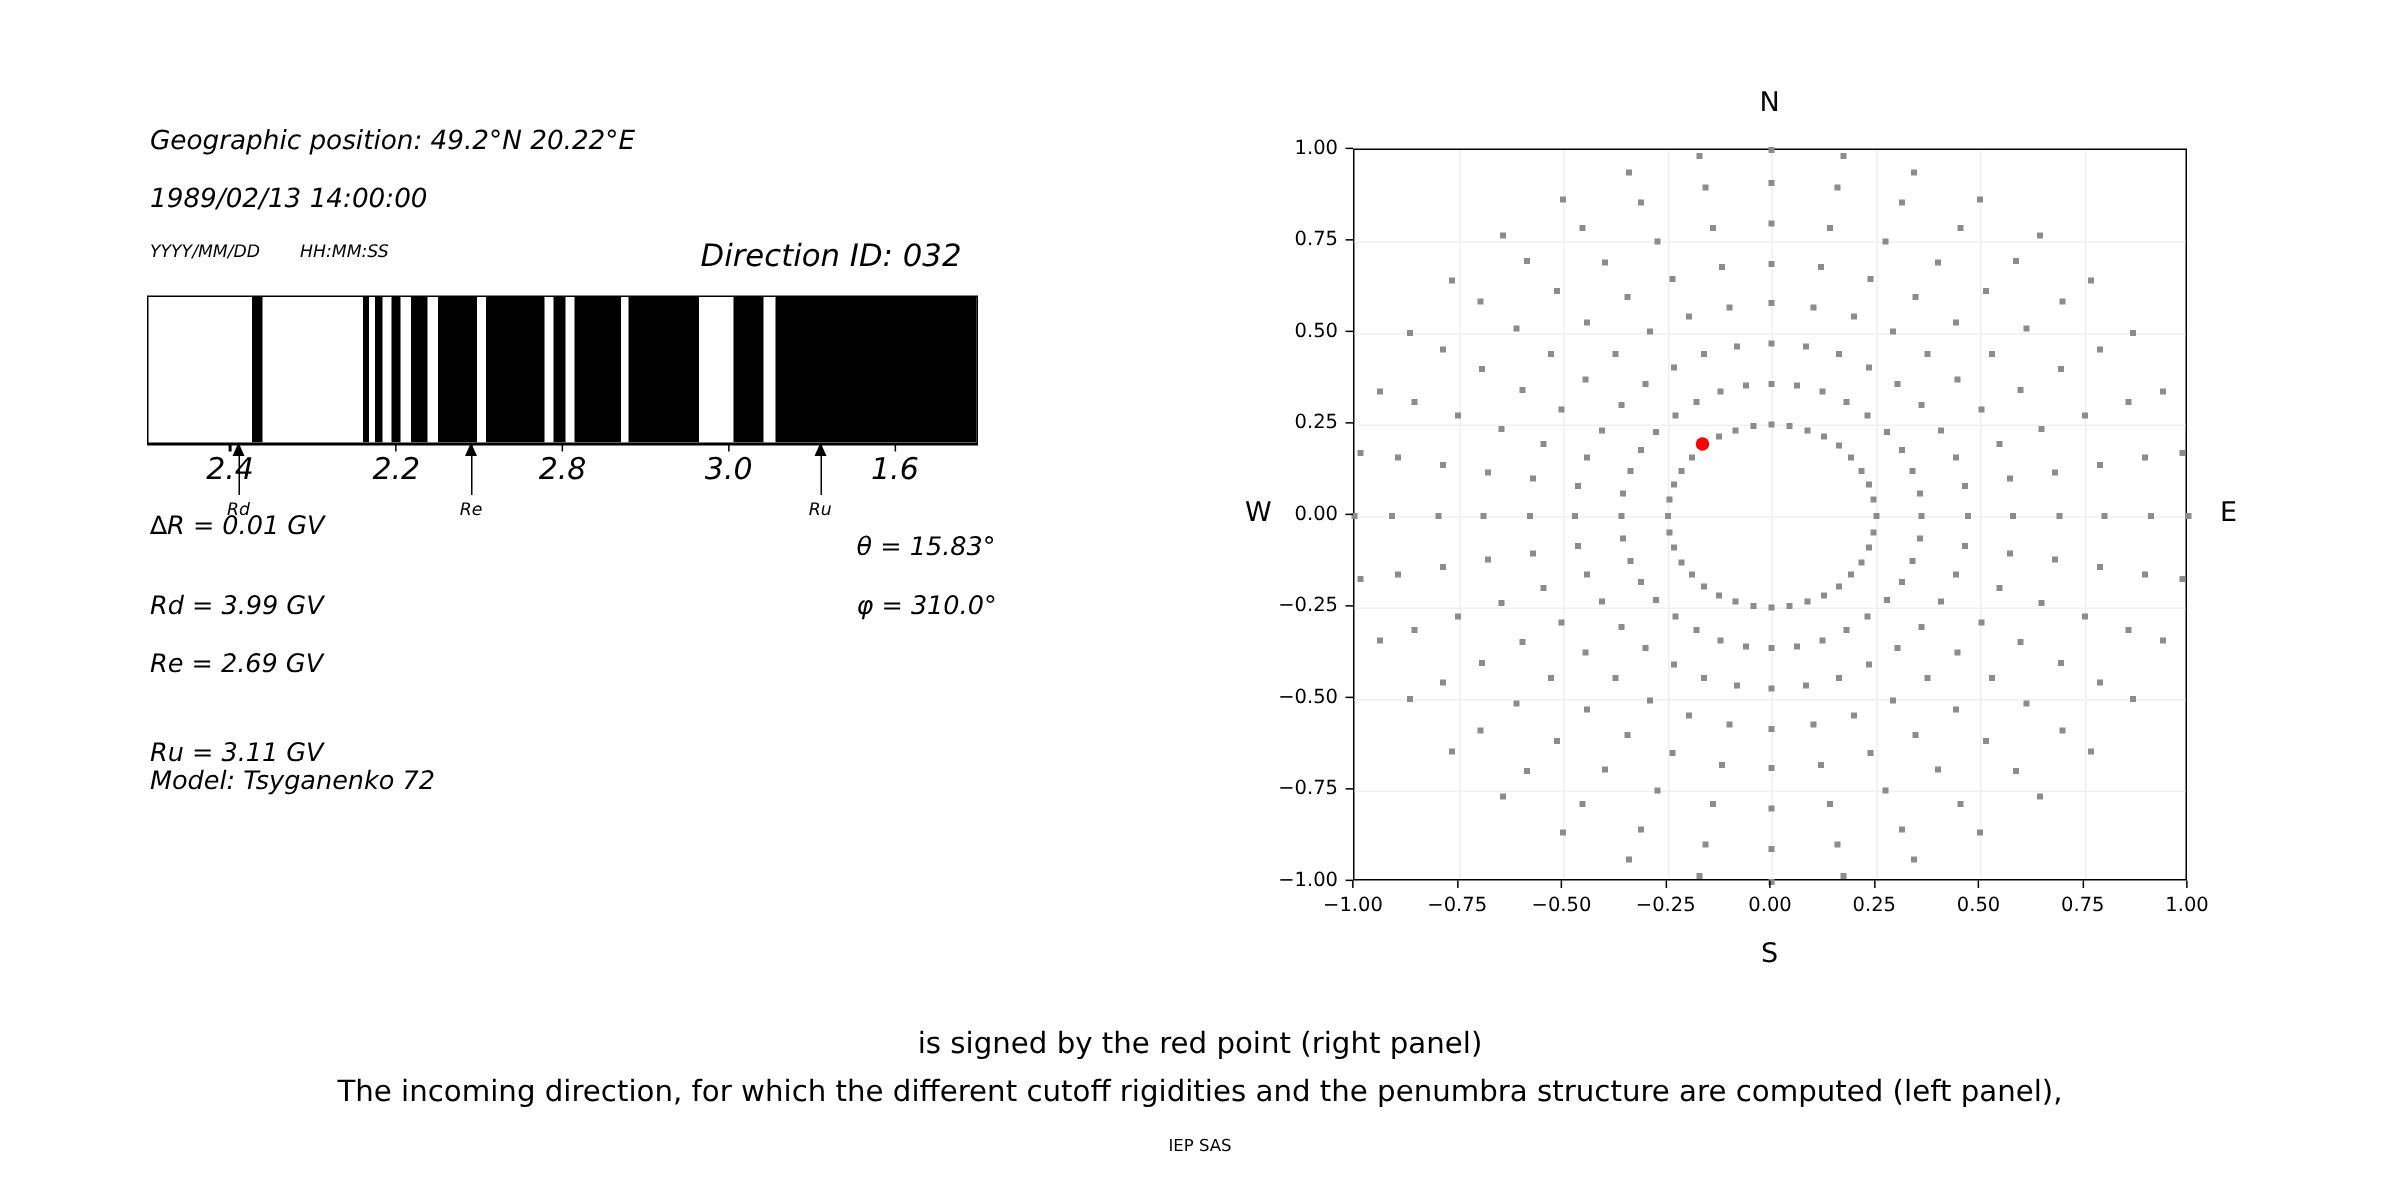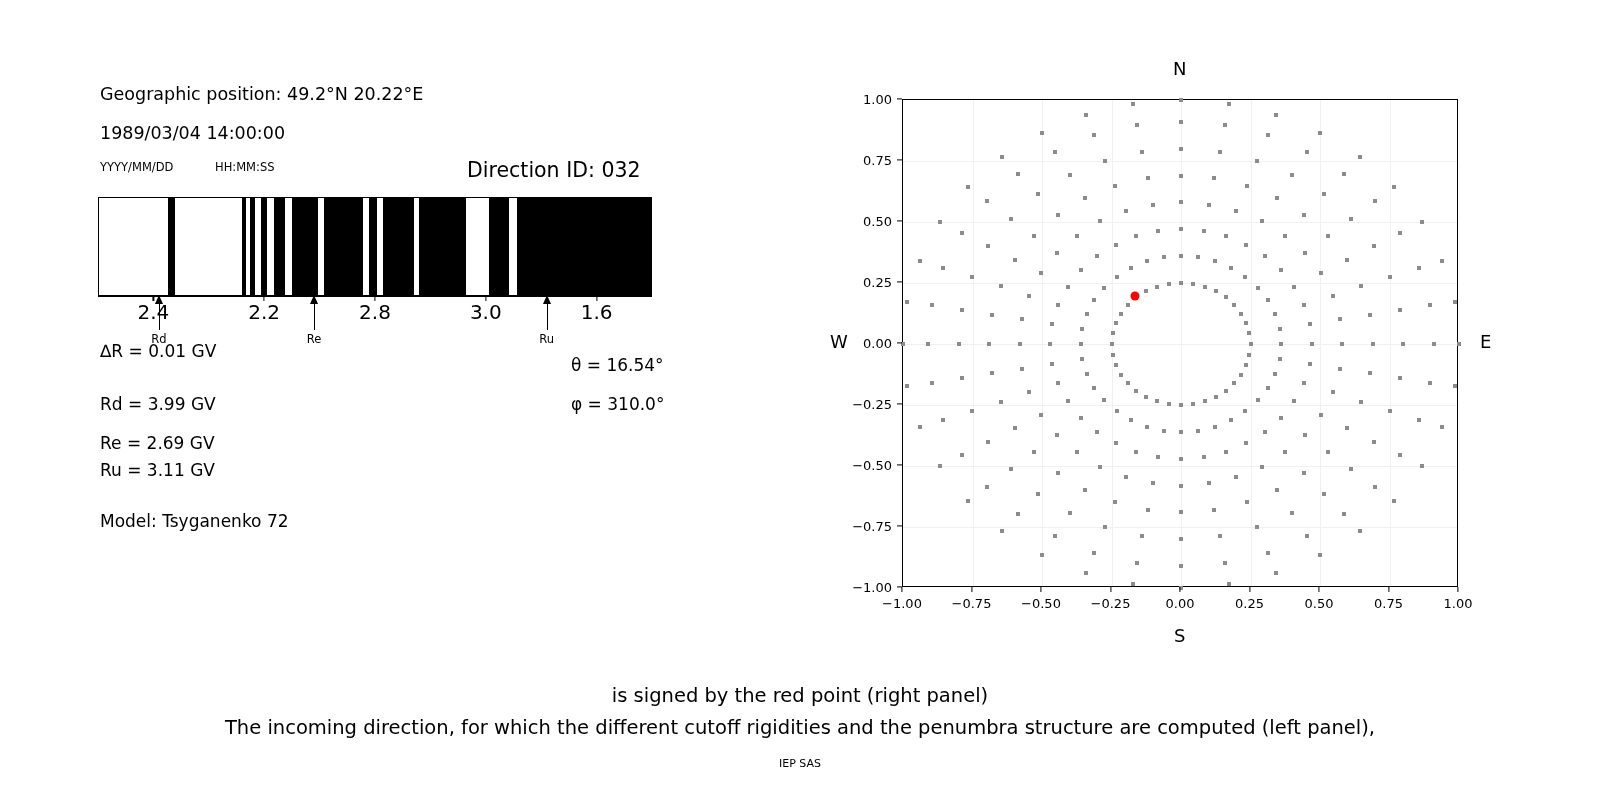--- a/index.html
+++ b/index.html
@@ -11,39 +11,39 @@
     position: relative;
     overflow: hidden;
     font-family: "DejaVu Sans", sans-serif;
     color: #000000;
   }
 
   
   #left-panel {
     position: absolute;
     left: 0; top: 0;
-    width: 800px; height: 660px;
+    width: 800px; height: 660px; font-style: italic;
   }
 
   .txt { position: absolute; white-space: nowrap; }
 
   #geo-position {
     left: 100px; top: 84px;
     font-size: 17.5px;
   }
   #datetime-value {
     left: 100px; top: 123px;
     font-size: 17.5px;
   }
   #date-format-label {
     left: 100px; top: 160px;
     font-size: 11.5px;
   }
   #time-format-label {
-    left: 215px; top: 160px;
+    left: 200px; top: 160px;
     font-size: 11.5px;
   }
   #direction-id {
     left: 467px; top: 158px;
     font-size: 20.5px;
   }
 
   
   #penumbra-bar {
     position: absolute;
@@ -204,21 +204,21 @@
     font-size: 11px;
   }
 </style>
 </head>
 <body>
 
 <div id="left-panel">
 
   <div class="txt" id="geo-position">Geographic position: 49.2°N 20.22°E</div>
 
-  <div class="txt" id="datetime-value">1989/03/04 14:00:00</div>
+  <div class="txt" id="datetime-value">1989/02/13 14:00:00</div>
 
   <div class="txt" id="date-format-label">YYYY/MM/DD</div>
 
   <div class="txt" id="time-format-label">HH:MM:SS</div>
 
   <div class="txt" id="direction-id">Direction ID: 032</div>
 
   <div id="penumbra-bar">
       <div class="stripe" style="left: 69.25px; width: 6.648px;"></div>
       <div class="stripe" style="left: 142.932px; width: 4.432px;"></div>
@@ -251,23 +251,23 @@
       <div class="marker-arrow" style="left: 216.06px;"></div>
       <div class="marker-label" style="left: 216.06px;">Re</div>
       <div class="marker-arrow" style="left: 448.74px;"></div>
       <div class="marker-label" style="left: 448.74px;">Ru</div>
     </div>
 
   <div id="param-block">
       <div class="param-line param-left" style="top: 341px;">∆R = 0.01 GV</div>
       <div class="param-line param-left" style="top: 394px;">Rd = 3.99 GV</div>
       <div class="param-line param-left" style="top: 433px;">Re = 2.69 GV</div>
-      <div class="param-line param-left" style="top: 460px;">Ru = 3.11 GV</div>
+      <div class="param-line param-left" style="top: 492px;">Ru = 3.11 GV</div>
       <div class="param-line param-left" style="top: 511px;">Model: Tsyganenko 72</div>
-      <div class="param-line param-right" style="top: 355px;">θ = 16.54°</div>
+      <div class="param-line param-right" style="top: 355px;">θ = 15.83°</div>
       <div class="param-line param-right" style="top: 394px;">φ = 310.0°</div>
     </div>
 
 </div>
 
 <div id="scatter-panel">
   <div id="plot-frame">
     <div id="direction-marker" style="left: 232.13px; top: 196.42px; background: rgb(255, 0, 0);"></div>
   <div class="gridline-v" style="left: 69.5px;"></div>
       <div class="gridline-v" style="left: 139px;"></div>

